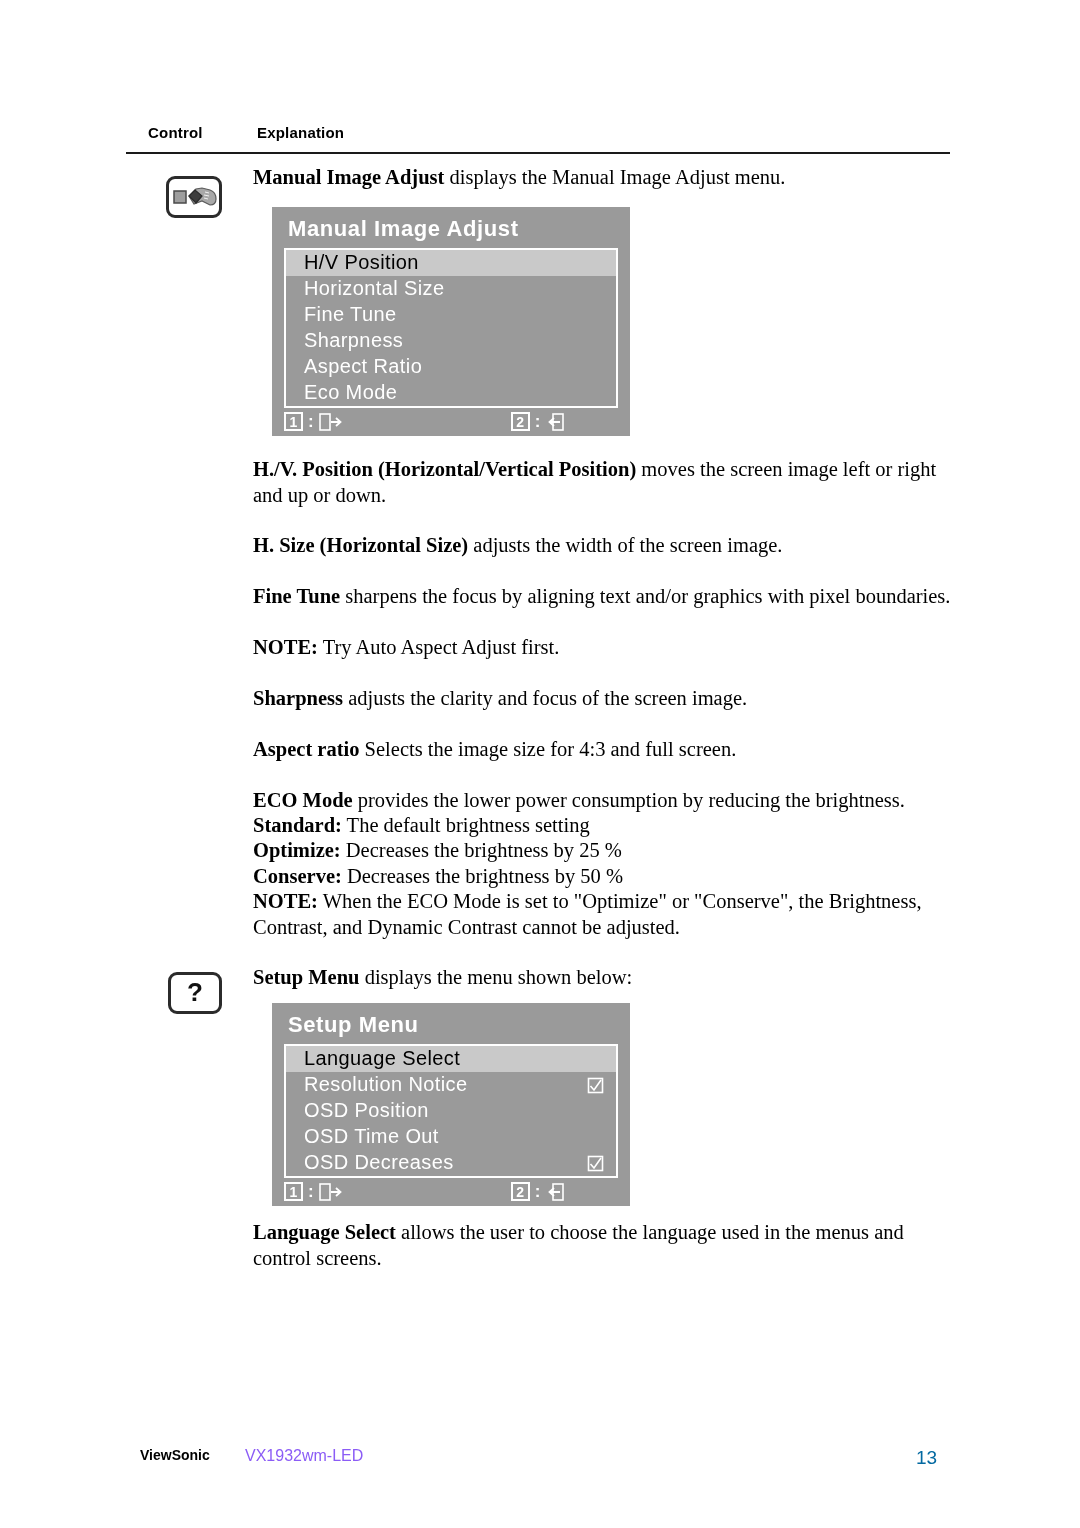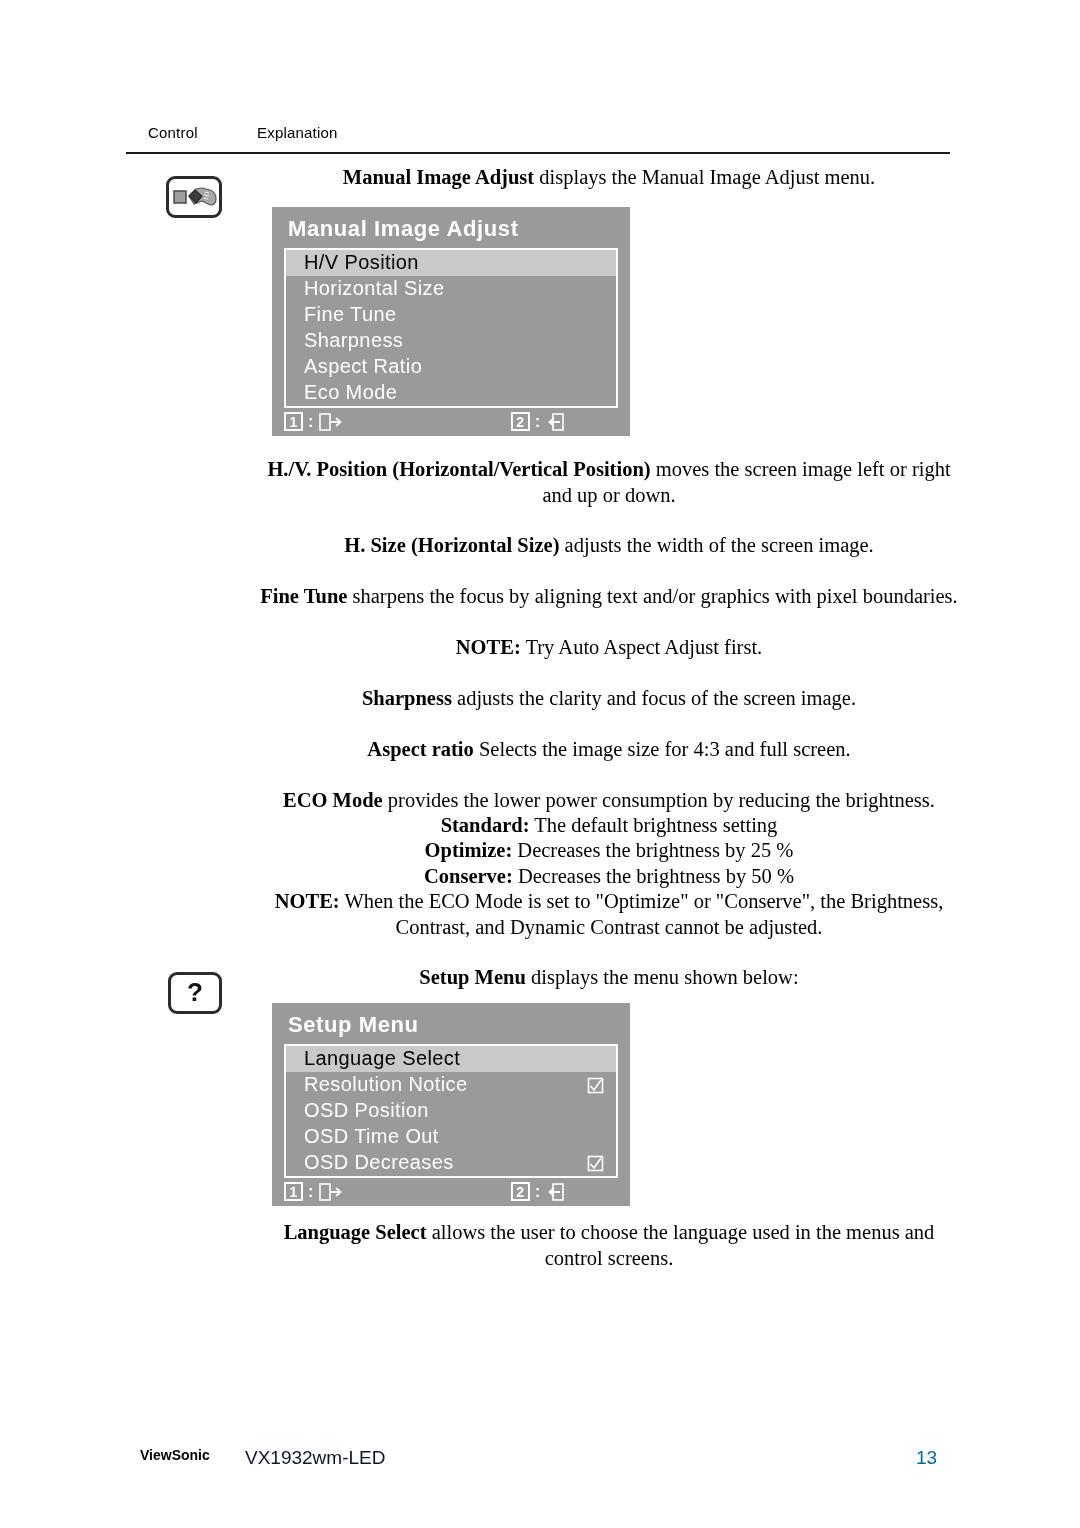--- a/index.html
+++ b/index.html
@@ -19,21 +19,21 @@
   .page {
     position: absolute;
     inset: 0;
   }
 
   
   .col-head {
     position: absolute;
     top: 124px;
     font-family: "Liberation Sans", sans-serif;
-    font-weight: normal;
+    font-weight: bold;
     font-size: 15px;
     letter-spacing: 0.2px;
     color: #000;
   }
   #head-control { left: 148px; }
   #head-explanation { left: 257px; }
 
   .head-rule {
     position: absolute;
     left: 126px;
@@ -77,21 +77,21 @@
     padding-bottom: 2px;
   }
 
   
   .para {
     position: absolute;
     left: 253px;
     width: 712px;
     font-size: 20.5px;
     line-height: 25.5px;
-    text-align: center;
+    text-align: left;
   }
   .para b { font-weight: bold; }
 
   
   .osd {
     position: absolute;
     background: #9a9a9a;
     box-sizing: border-box;
     padding: 0;
   }
@@ -172,23 +172,23 @@
     font-family: "Liberation Sans", sans-serif;
     font-size: 14px;
     font-weight: bold;
     color: #000;
   }
   .footer-model {
     position: absolute;
     left: 245px;
     top: 1447px;
     font-family: "Liberation Sans", sans-serif;
-    font-size: 19px;
+    font-size: 16px;
     font-weight: normal;
-    color: #0f172a;
+    color: #8b5cf6;
   }
   .footer-page {
     position: absolute;
     left: 916px;
     top: 1447px;
     font-family: "Liberation Sans", sans-serif;
     font-size: 19px;
     color: #0369a1;
   }
 </style>

